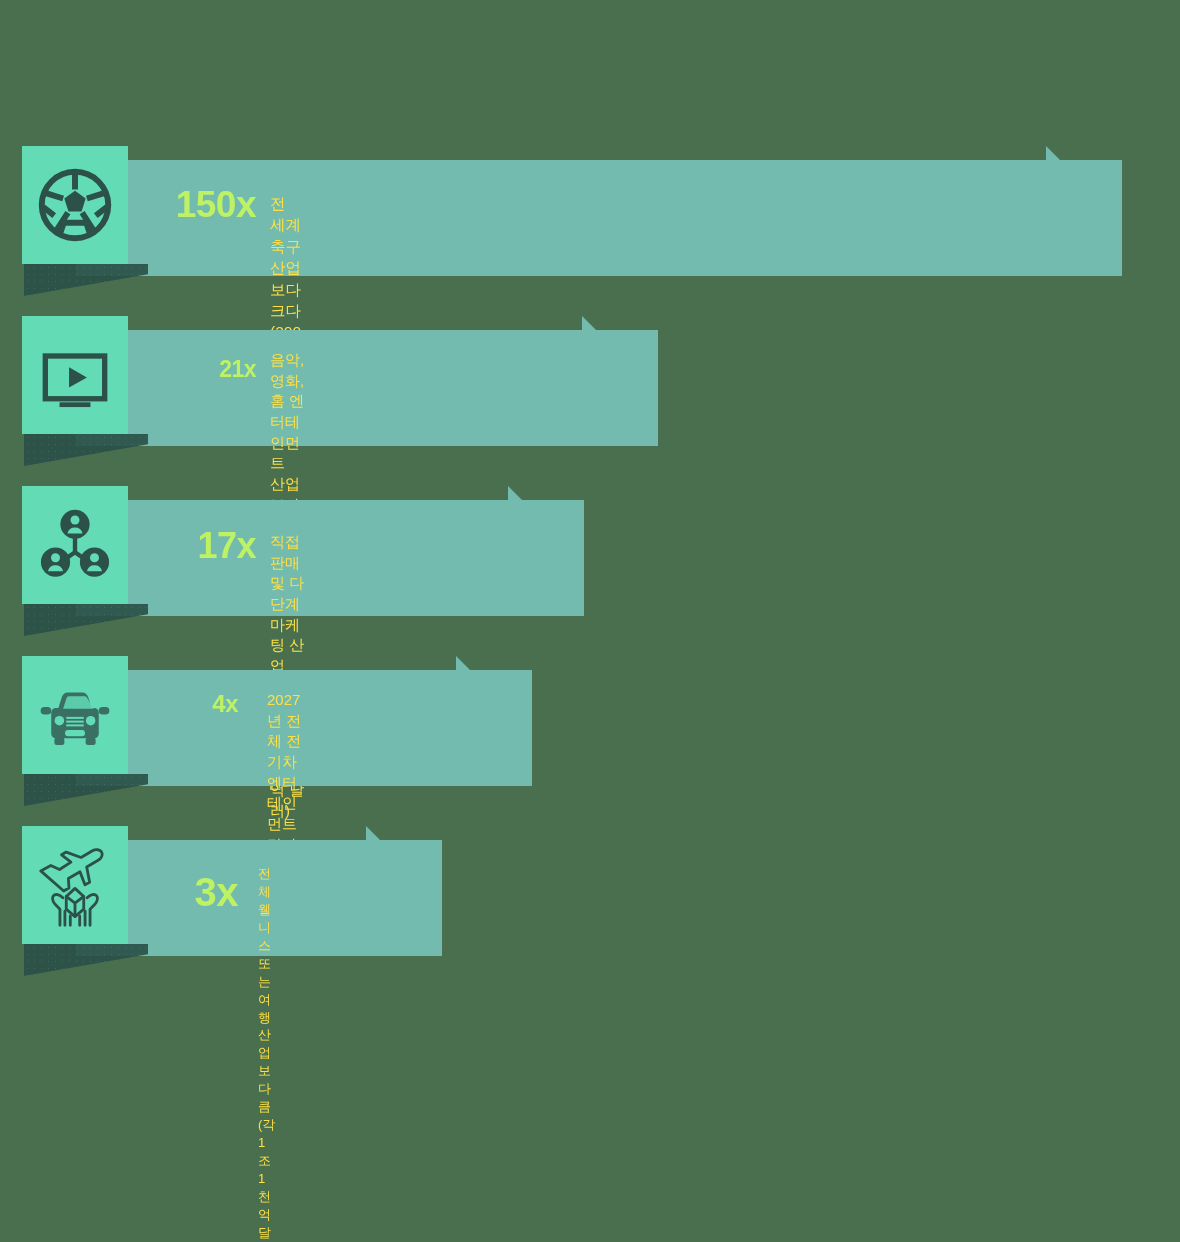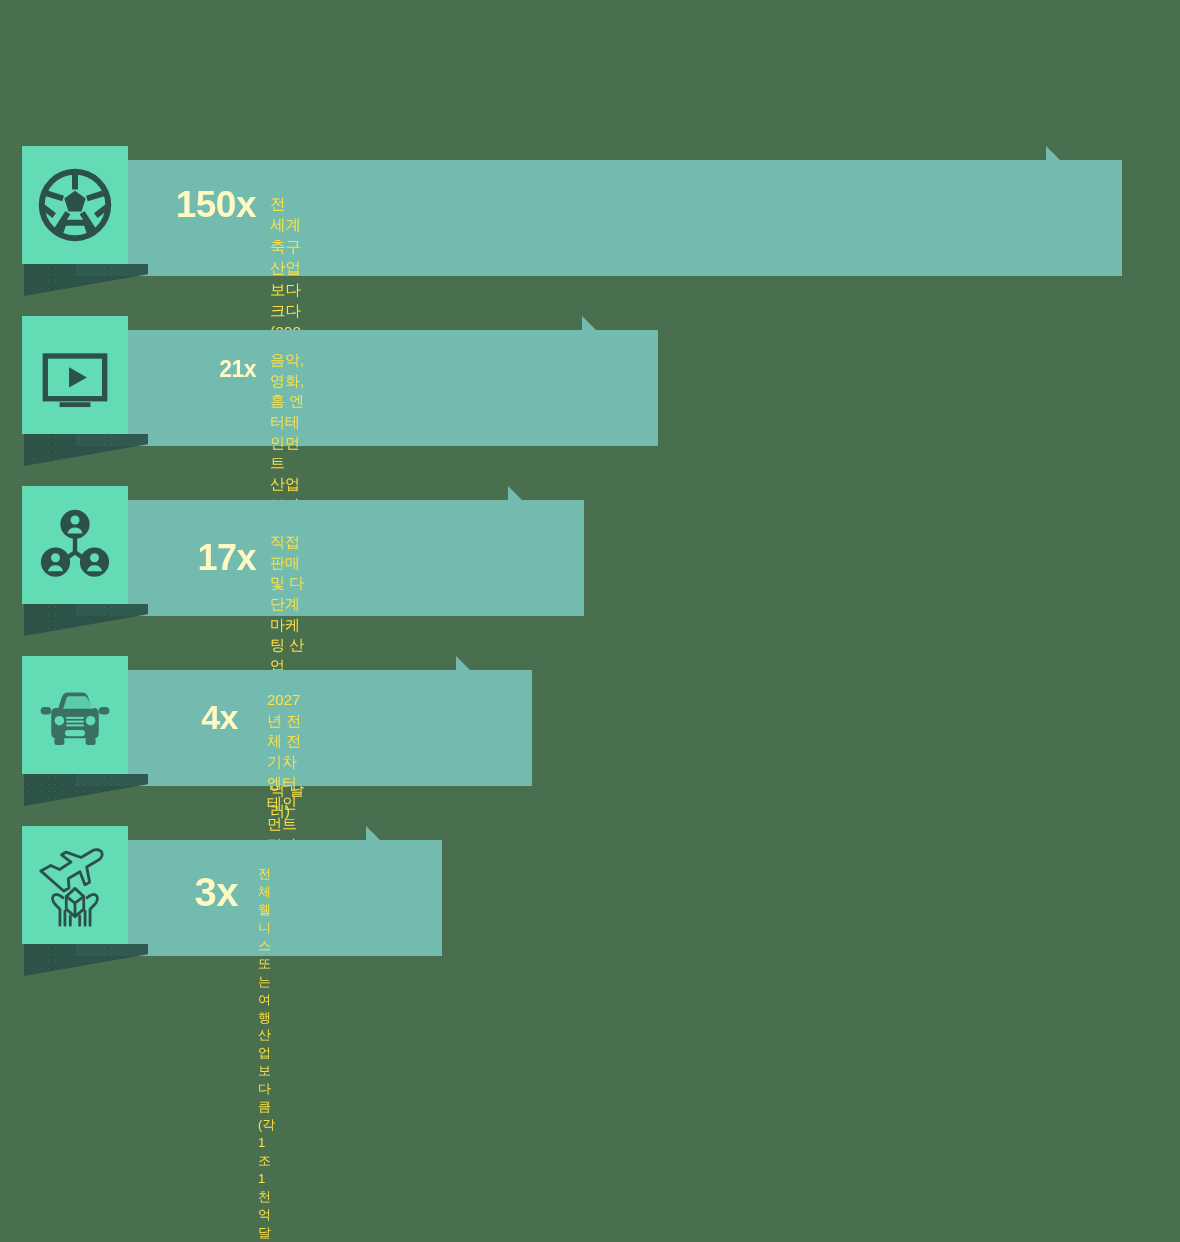--- a/index.html
+++ b/index.html
@@ -76,21 +76,21 @@
   .tile-icon {
     position: absolute;
     left: 50%;
     top: 50%;
     transform: translate(-50%, -50%);
   }
 
   
   .multiplier {
     position: absolute;
-    color: #fef9c3;
+    color: #bef264;
     font-weight: bold;
     letter-spacing: -0.5px;
     line-height: 1;
     white-space: nowrap;
     text-align: right;
   }
 
   
   .caption {
     position: absolute;
@@ -108,27 +108,27 @@
 
   #row-1 { top: 316px; }
   #row-1 .banner       { width: 582px; }
   #row-1 .banner-tip   { left: 582px; }
   #row-1 .multiplier   { left: 150px; top: 42px; width: 106px; font-size: 23px; }
   #row-1 .caption      { left: 270px; top: 34px; font-size: 15px; }
 
   #row-2 { top: 486px; }
   #row-2 .banner       { width: 508px; }
   #row-2 .banner-tip   { left: 508px; }
-  #row-2 .multiplier   { left: 150px; top: 42px; width: 106px; font-size: 36px; margin-top: 12px; }
+  #row-2 .multiplier   { left: 150px; top: 42px; width: 106px; font-size: 36px; }
   #row-2 .caption      { left: 270px; top: 34px; font-size: 15px; margin-top: 12px; }
 
   #row-3 { top: 656px; }
   #row-3 .banner       { width: 456px; }
   #row-3 .banner-tip   { left: 456px; }
-  #row-3 .multiplier   { left: 150px; top: 44px; width: 88px; font-size: 34px; }
+  #row-3 .multiplier   { left: 150px; top: 36px; width: 88px; font-size: 24px; }
   #row-3 .caption      { left: 267px; top: 34px; font-size: 15px; }
 
   #row-4 { top: 826px; }
   #row-4 .banner       { width: 366px; }
   #row-4 .banner-tip   { left: 366px; }
   #row-4 .multiplier   { left: 150px; top: 46px; width: 88px; font-size: 40px; }
   #row-4 .caption      { left: 258px; top: 39px; font-size: 13px; }
 </style>
 </head>
 <body>

